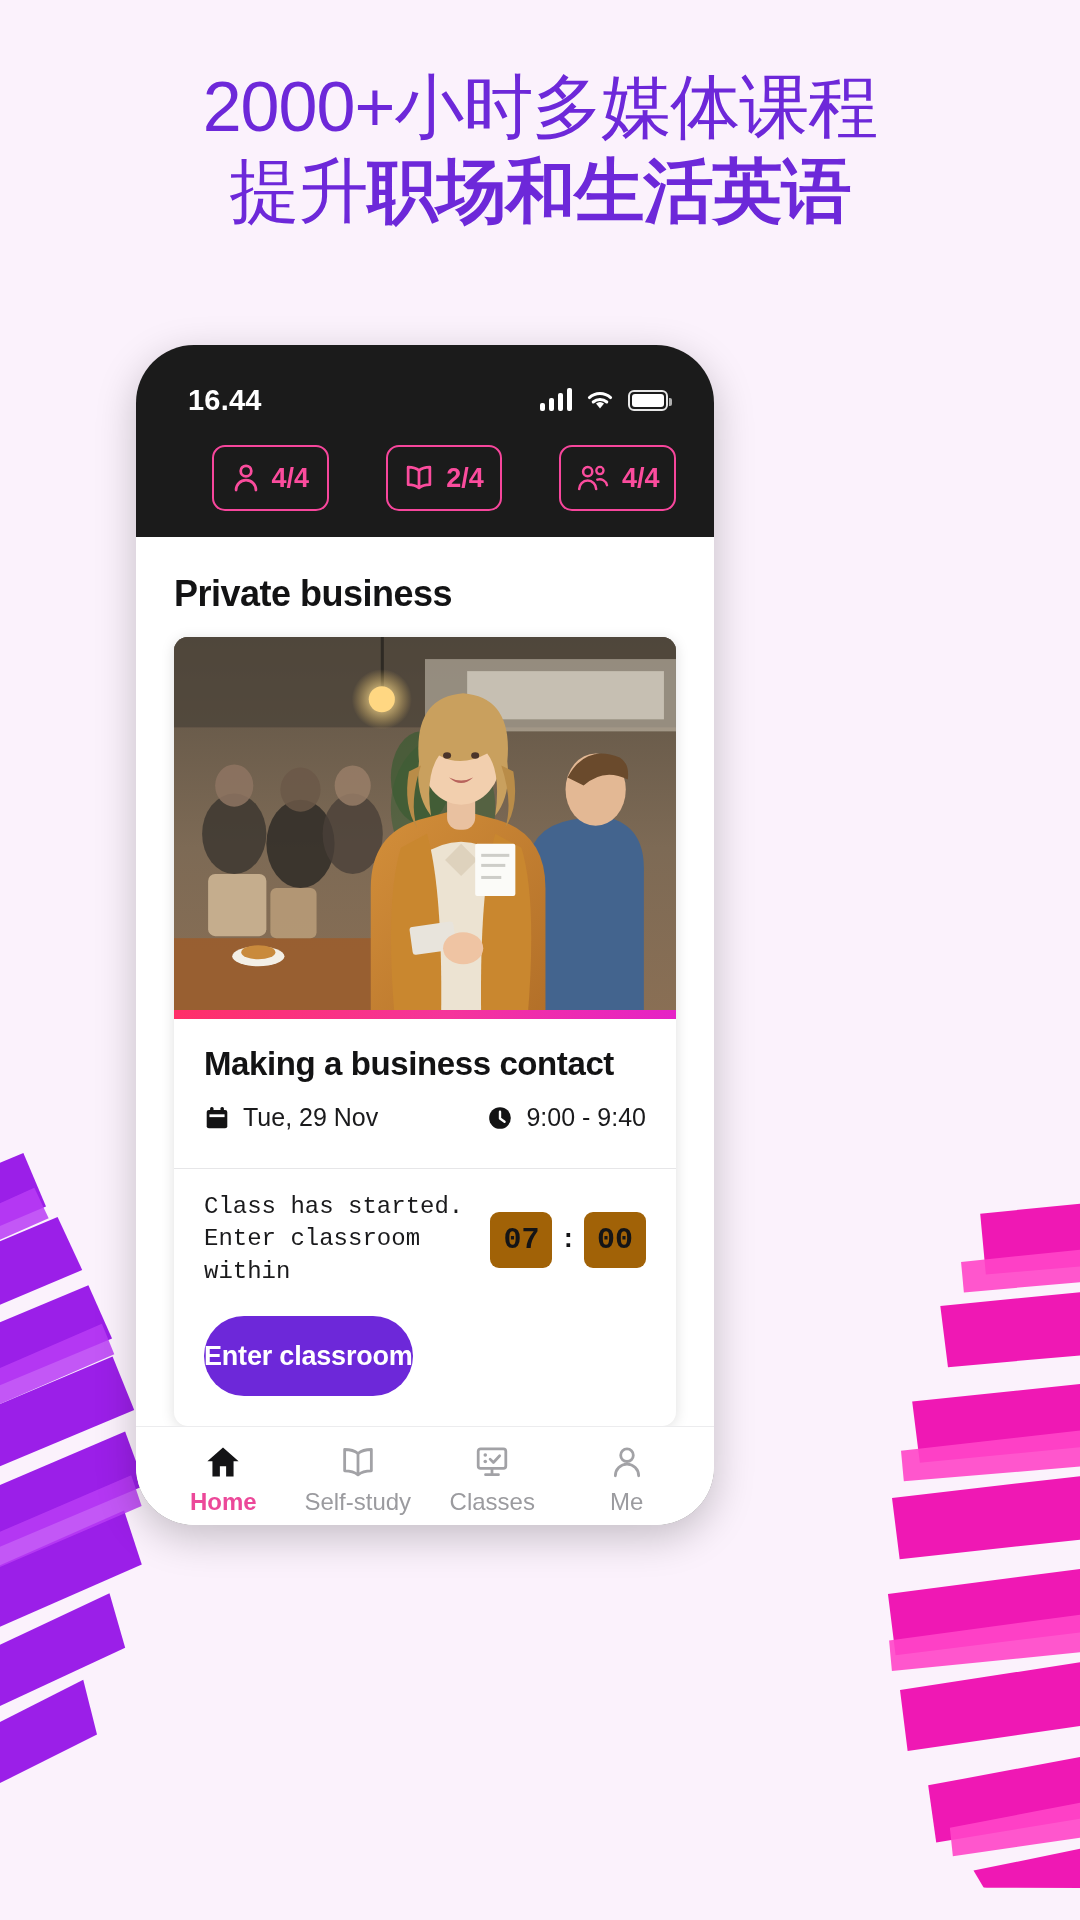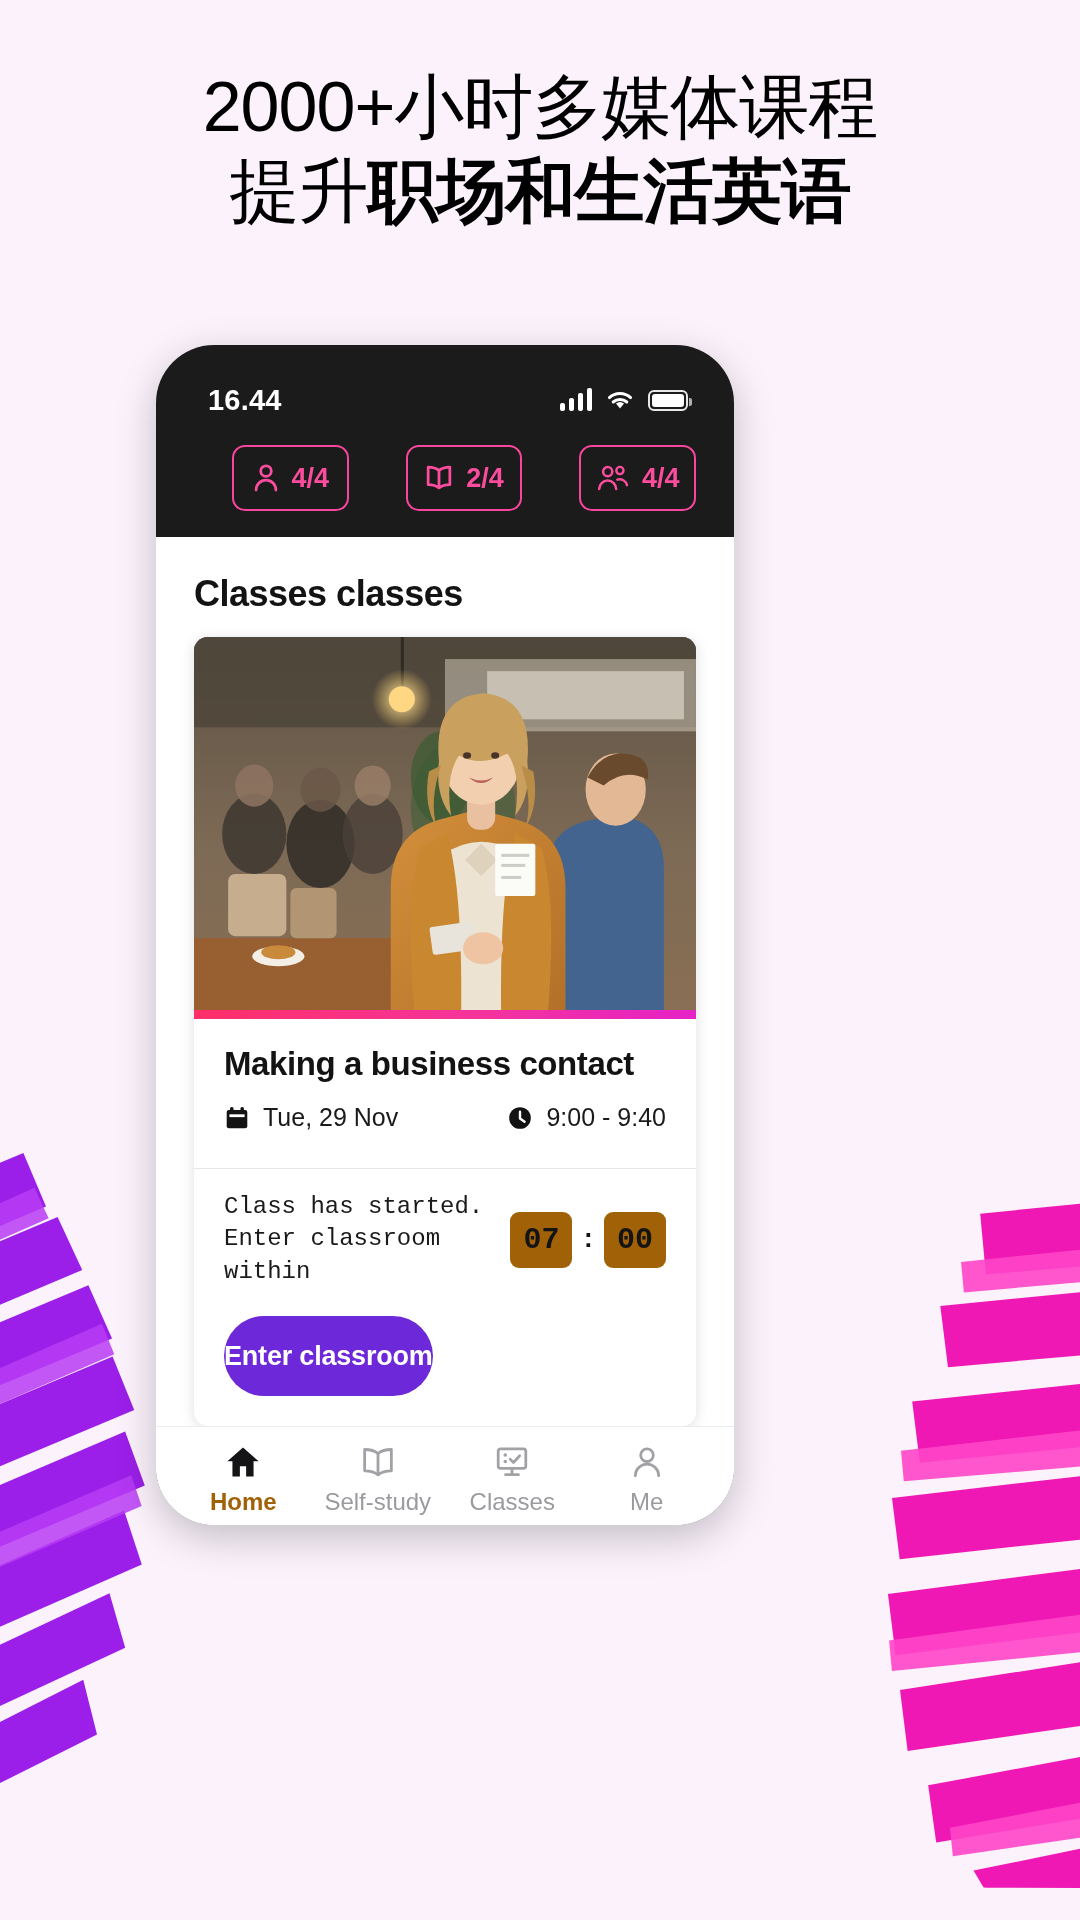--- a/index.html
+++ b/index.html
@@ -32,42 +32,42 @@
     height: 760px;
     transform: rotate(6deg);
   }
 
   
   .headline {
     position: relative;
     z-index: 3;
     text-align: center;
     padding-top: 68px;
-    color: #000000;
+    color: #6d28d9;
     letter-spacing: -1px;
   }
   .headline .l1 {
     font-size: 70px;
     line-height: 1.14;
     font-weight: 400;
     white-space: nowrap;
   }
   .headline .l2 {
     font-size: 70px;
     line-height: 1.14;
     font-weight: 400;
     white-space: nowrap;
     margin-top: 4px;
   }
   .headline .l2 b { font-weight: 700; }
 
   
   .phone {
     position: absolute;
-    left: 156px;
+    left: 136px;
     top: 345px;
     width: 578px;
     height: 1180px;
     background: #1b1b1b;
     border-radius: 58px;
     z-index: 4;
     box-shadow: 0 12px 40px rgba(0,0,0,.22);
     overflow: hidden;
     display: flex;
     flex-direction: column;
@@ -253,21 +253,21 @@
     flex: 0 0 auto;
   }
   .tab {
     display: flex;
     flex-direction: column;
     align-items: center;
     gap: 9px;
     width: 120px;
   }
   .tab .lbl { font-size: 24px; color: #9b9b9f; font-weight: 400; }
-  .tab.active .lbl { color: #a16207; font-weight: 700; }
+  .tab.active .lbl { color: #ec4899; font-weight: 700; }
 </style>
 </head>
 <body>
 
 <div class="bg-art">
   <svg class="stripe-left" viewBox="0 0 520 700">
     <g fill="#9b1fe8">
       <path d="M0 60 L190 10 L205 66 L12 118 Z"></path>
       <path d="M0 135 L215 78 L232 134 L14 192 Z"></path>
       <path d="M0 212 L236 150 L252 206 L14 268 Z"></path>
@@ -352,21 +352,21 @@
         <path d="M3 23.4a8 8 0 0116 0" fill="none" stroke="#fb4c9d" stroke-width="2.4" stroke-linecap="round"></path>
         <circle cx="22.5" cy="6" r="3.4" fill="none" stroke="#fb4c9d" stroke-width="2.2"></circle>
         <path d="M20 14.6a7 7 0 019.2 5.2" fill="none" stroke="#fb4c9d" stroke-width="2.2" stroke-linecap="round"></path>
       </svg>
       <span>4/4</span>
     </div>
   </div>
 
   <div class="appbody">
 
-    <div class="screen-title">Classes classes</div>
+    <div class="screen-title">Private business</div>
 
     <div class="card">
 
       <div class="card-photo">
         <svg class="ph-bg" viewBox="0 0 500 382" preserveAspectRatio="xMidYMid slice">
           <defs>
             <linearGradient id="roomg" x1="0" y1="0" x2="0" y2="1">
               <stop offset="0%" stop-color="#5d5244"></stop>
               <stop offset="55%" stop-color="#7d6a55"></stop>
               <stop offset="100%" stop-color="#8a6f54"></stop>

